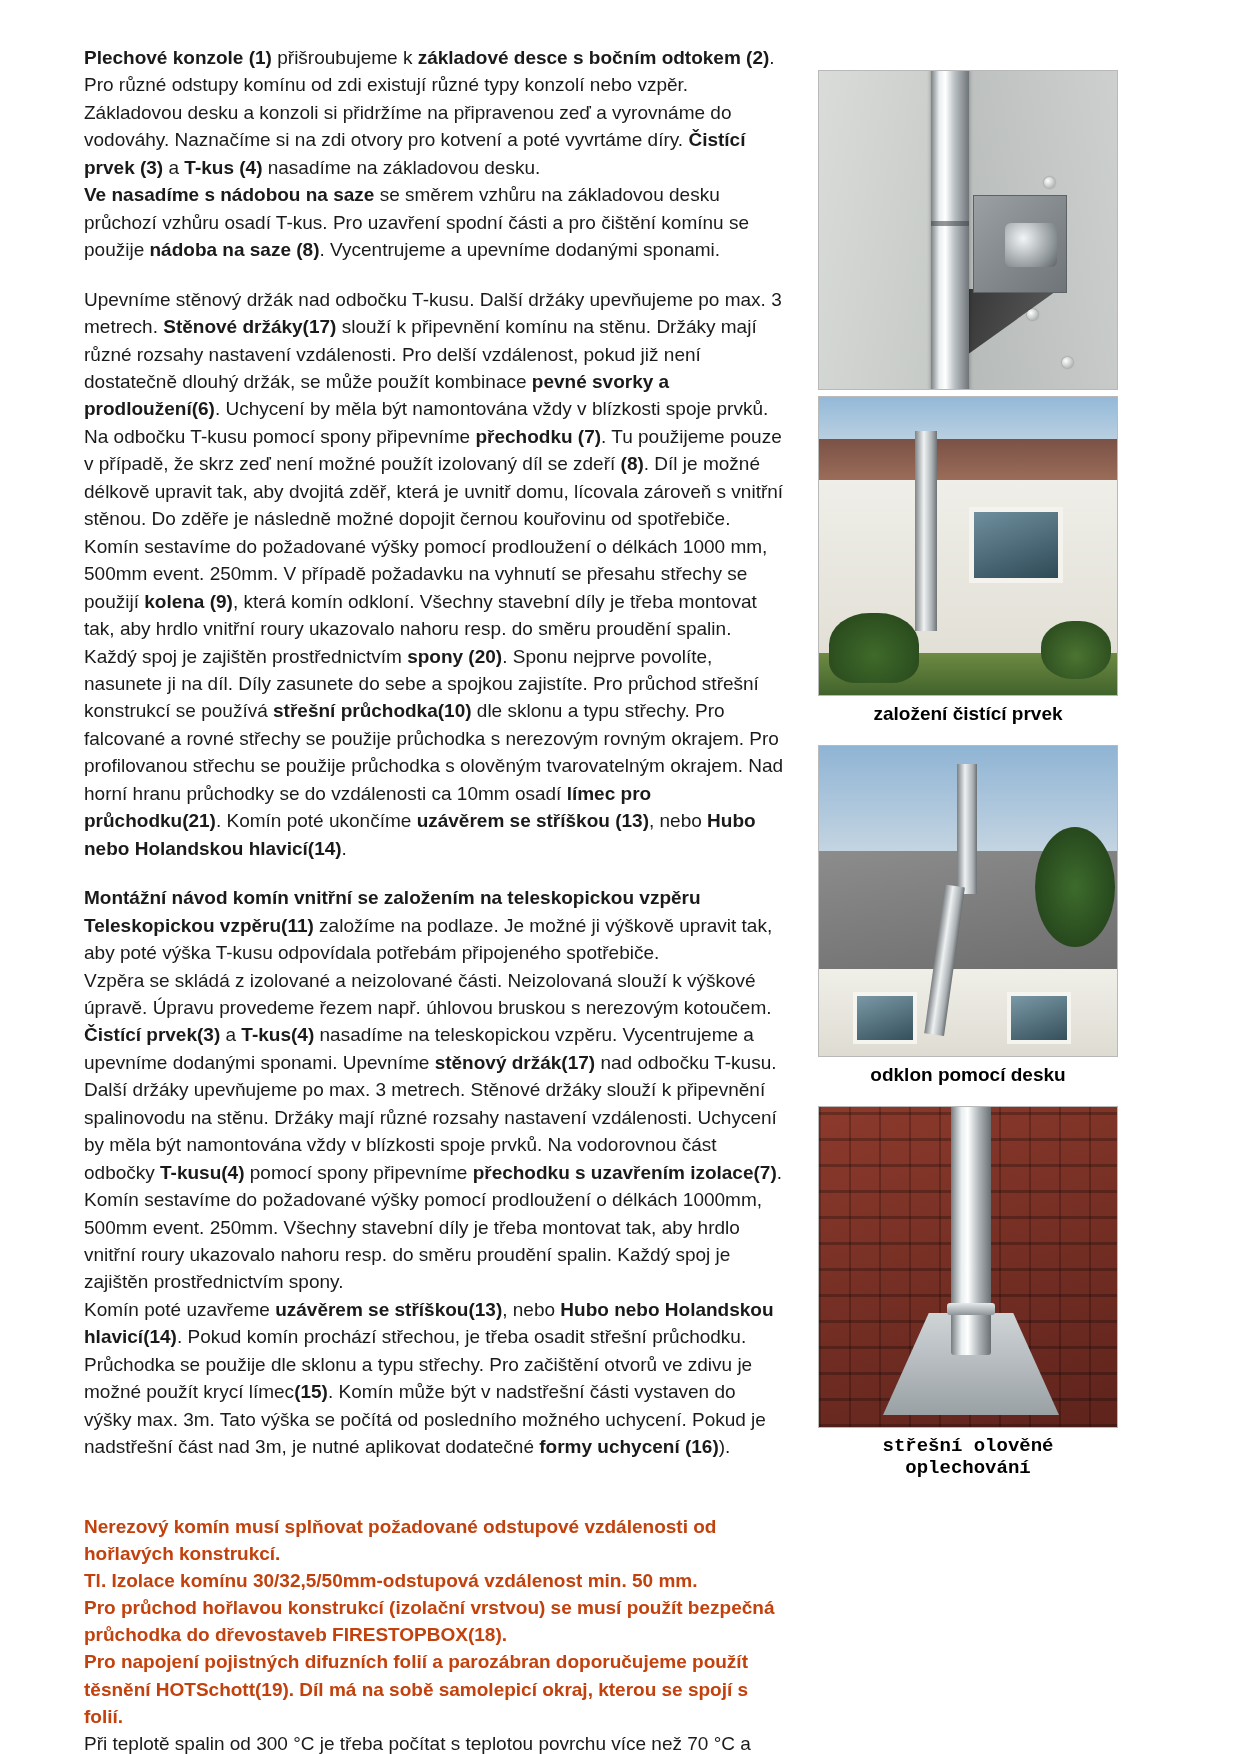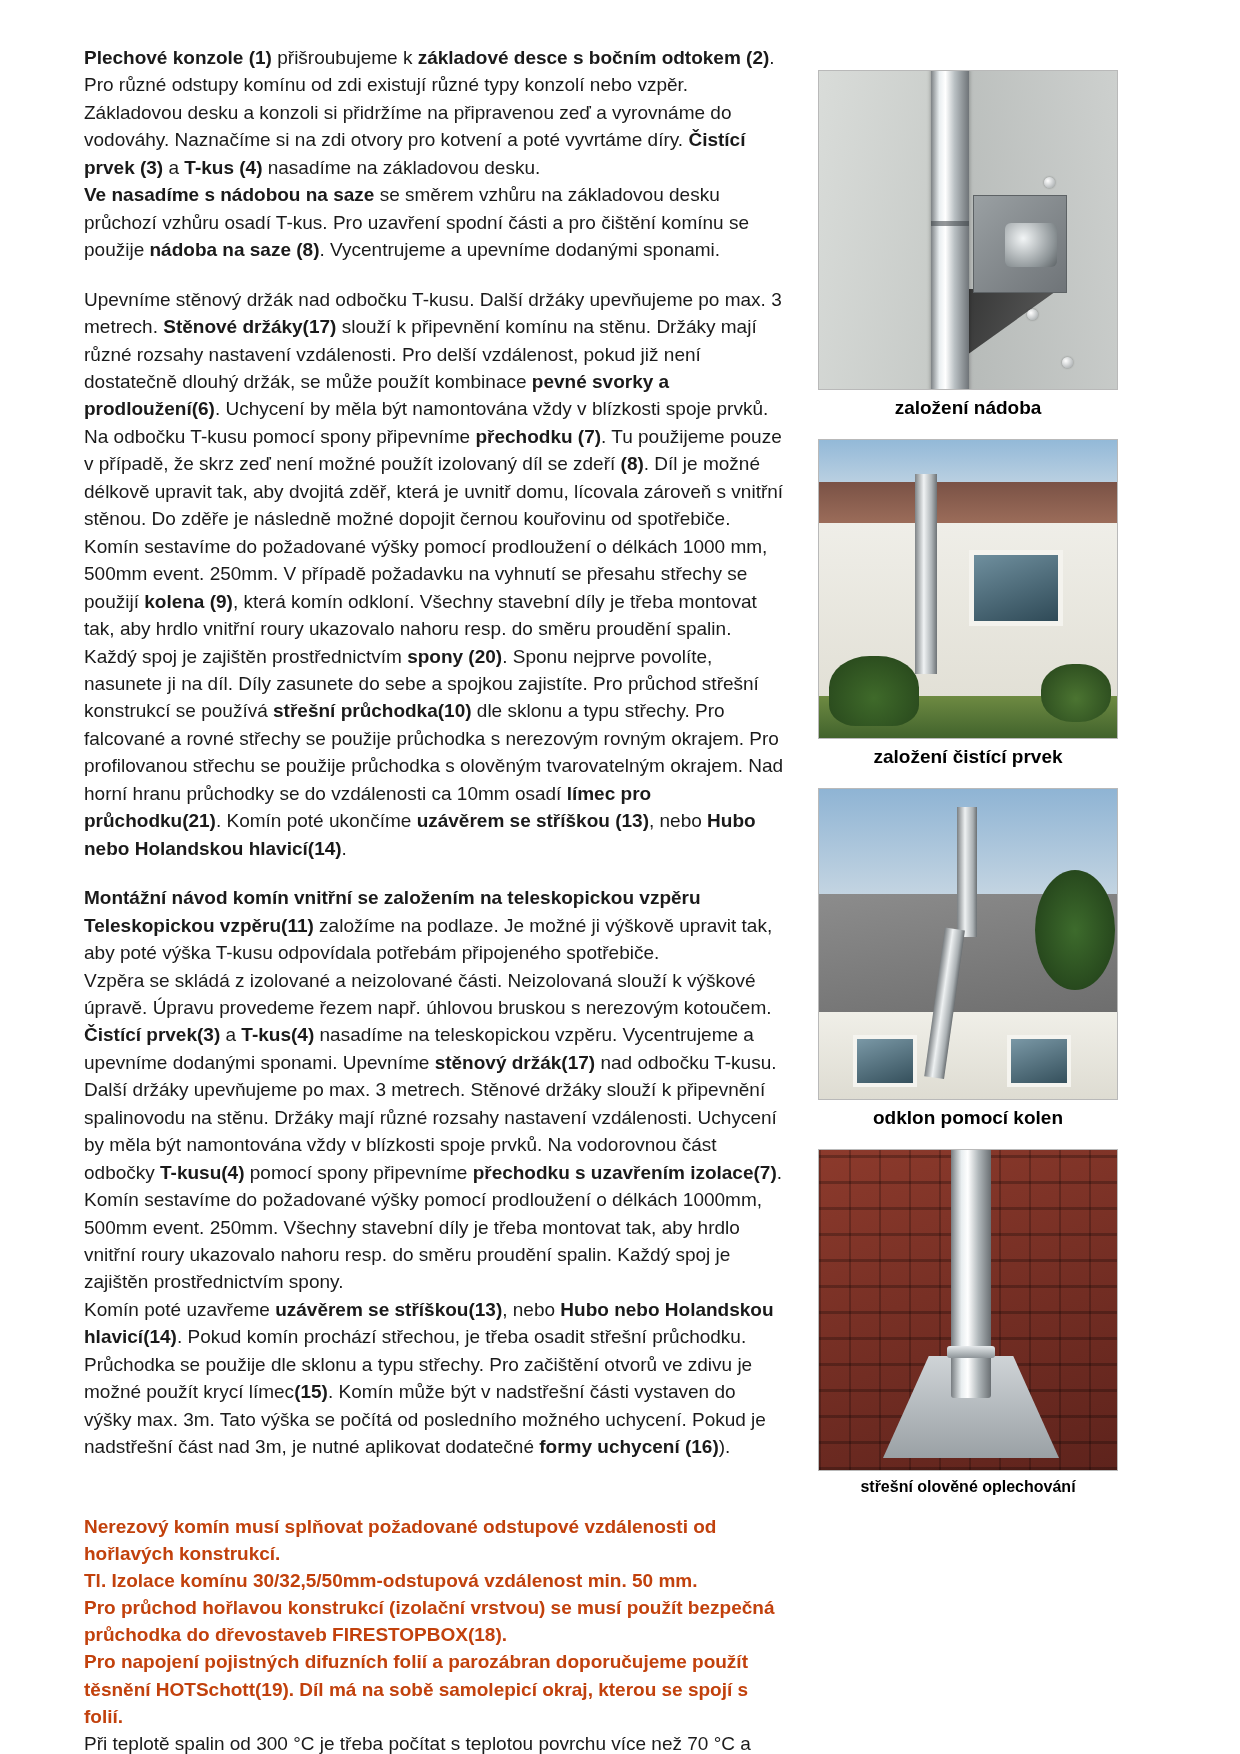--- a/index.html
+++ b/index.html
@@ -70,21 +70,21 @@
     position: relative;
     overflow: hidden;
   }
   .caption {
     text-align: center;
     font-size: 19px;
     font-weight: bold;
     padding: 7px 0 14px 0;
     color: #000;
   }
-  .caption.wide { font-size: 16px; }
+  .caption.wide { font-size: 19px; font-family: Liberation Mono, monospace; }
 
   
   .ph1 { height: 320px; background: linear-gradient(180deg,#cfd2d0 0%, #c7cac8 40%, #bfc3c1 100%); }
   .ph1 .wall-l { position:absolute; left:0; top:0; width:48%; height:100%;
       background: linear-gradient(100deg,#d9dcd9,#c3c7c4); }
   .ph1 .wall-r { position:absolute; right:0; top:0; width:52%; height:100%;
       background: linear-gradient(260deg,#cdd0ce,#b6bab8); }
   .ph1 .pipe { position:absolute; left:112px; top:-4px; width:38px; height:340px;
       background: linear-gradient(90deg,#7c8184 0%, #e9eef0 22%, #ffffff 38%, #b9c0c3 62%, #6f7478 100%);
       border-radius: 3px; box-shadow: 0 0 4px rgba(0,0,0,.35); }
@@ -211,21 +211,20 @@
         <div class="wall-r"></div>
         <div class="bracket"></div>
         <div class="plate"></div>
         <div class="hub"></div>
         <div class="pipe"></div>
         <div class="pipe-seam"></div>
         <div class="screw1"></div>
         <div class="screw2"></div>
         <div class="screw3"></div>
       </div>
-      <div class="caption">založení nádoba</div>
     </div>
 
     <div class="figure">
       <div class="photo ph2">
         <div class="sky"></div>
         <div class="roof"></div>
         <div class="facade"></div>
         <div class="window"></div>
         <div class="pipe2"></div>
         <div class="grass"></div>
@@ -239,21 +238,21 @@
       <div class="photo ph3">
         <div class="sky3"></div>
         <div class="roof3"></div>
         <div class="wall3"></div>
         <div class="tree"></div>
         <div class="pipe3a"></div>
         <div class="pipe3b"></div>
         <div class="win3"></div>
         <div class="win3b"></div>
       </div>
-      <div class="caption">odklon pomocí kolen</div>
+      <div class="caption">odklon pomocí desku</div>
     </div>
 
     <div class="figure">
       <div class="photo ph4">
         <div class="tiles"></div>
         <div class="flash"></div>
         <div class="pipe4"></div>
         <div class="clamp"></div>
       </div>
       <div class="caption wide">střešní olověné oplechování</div>

